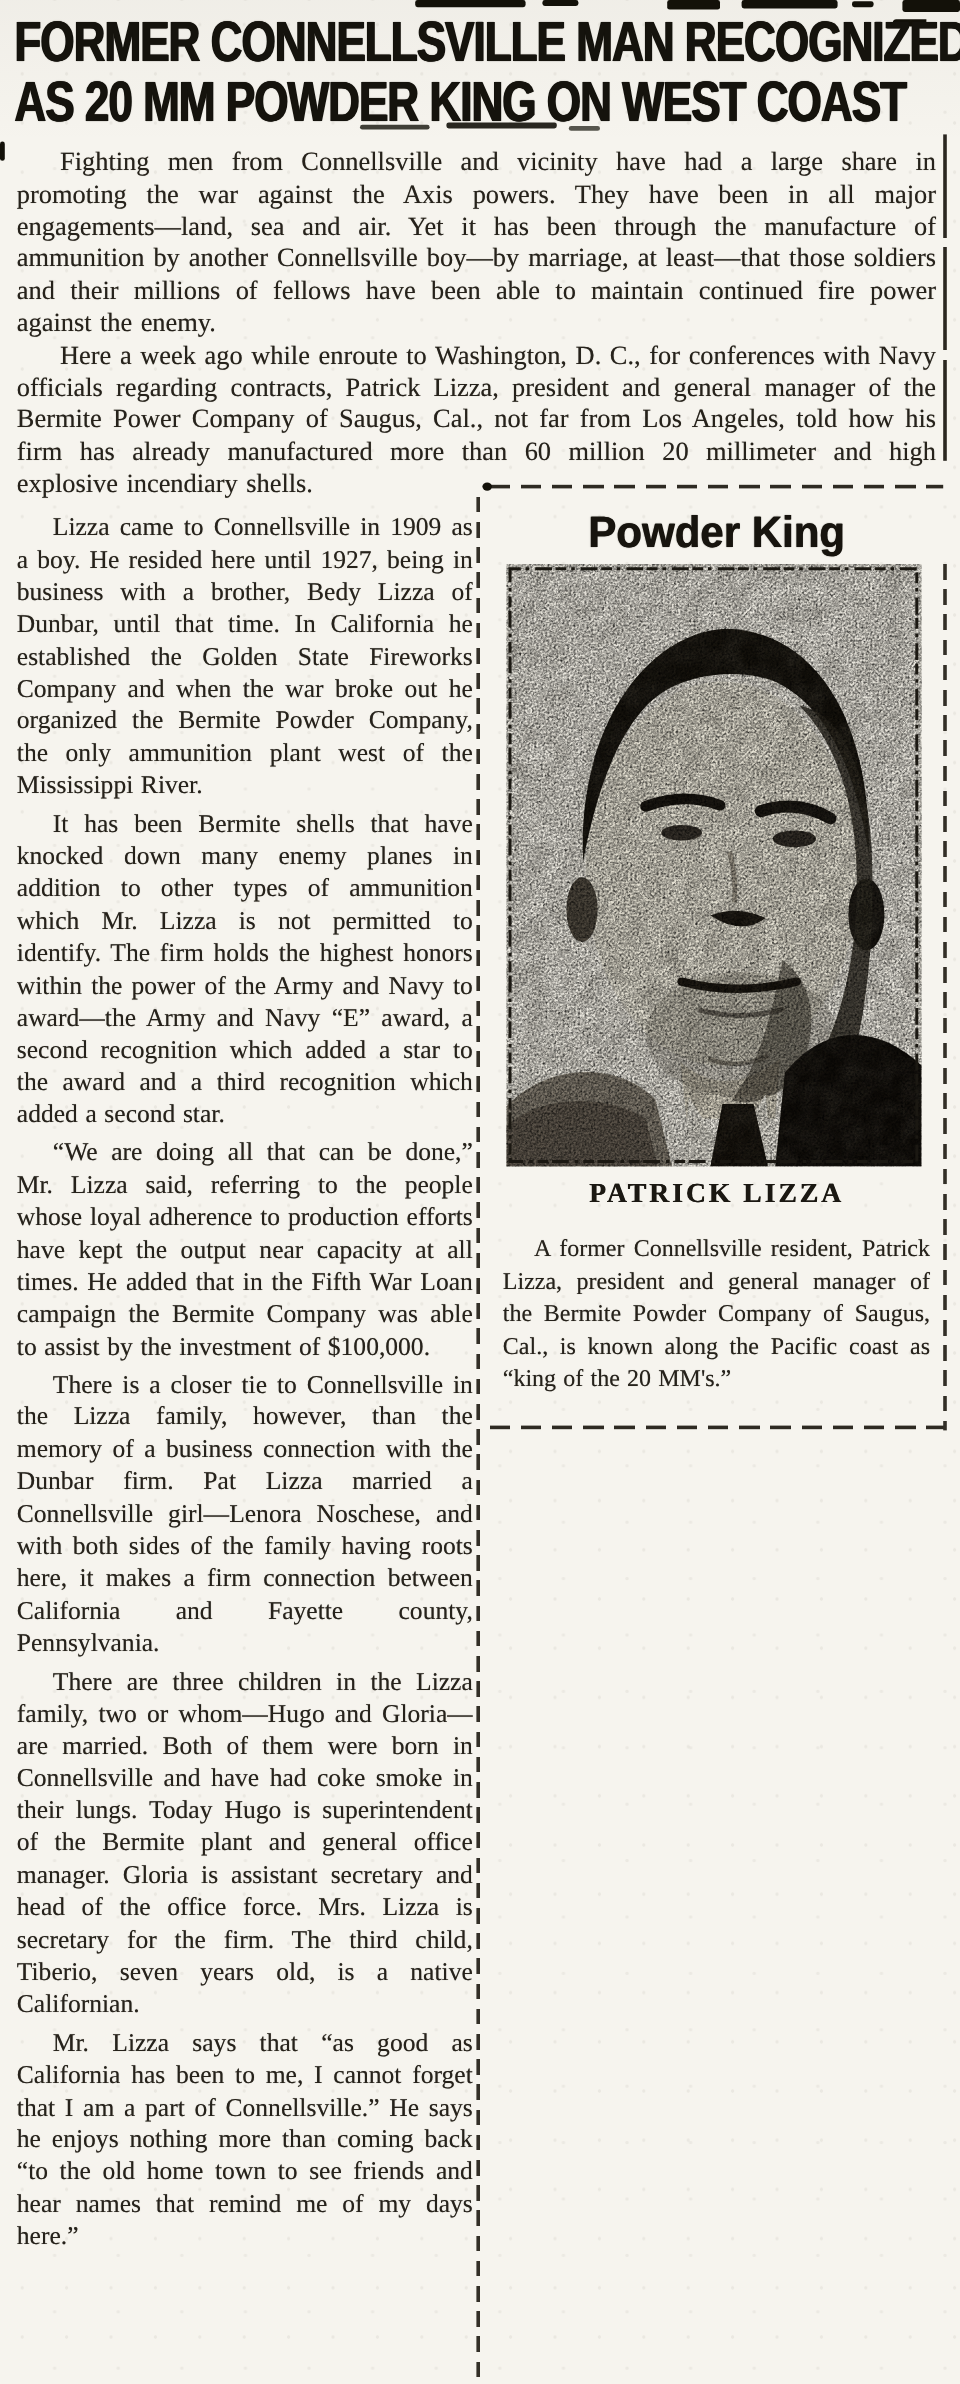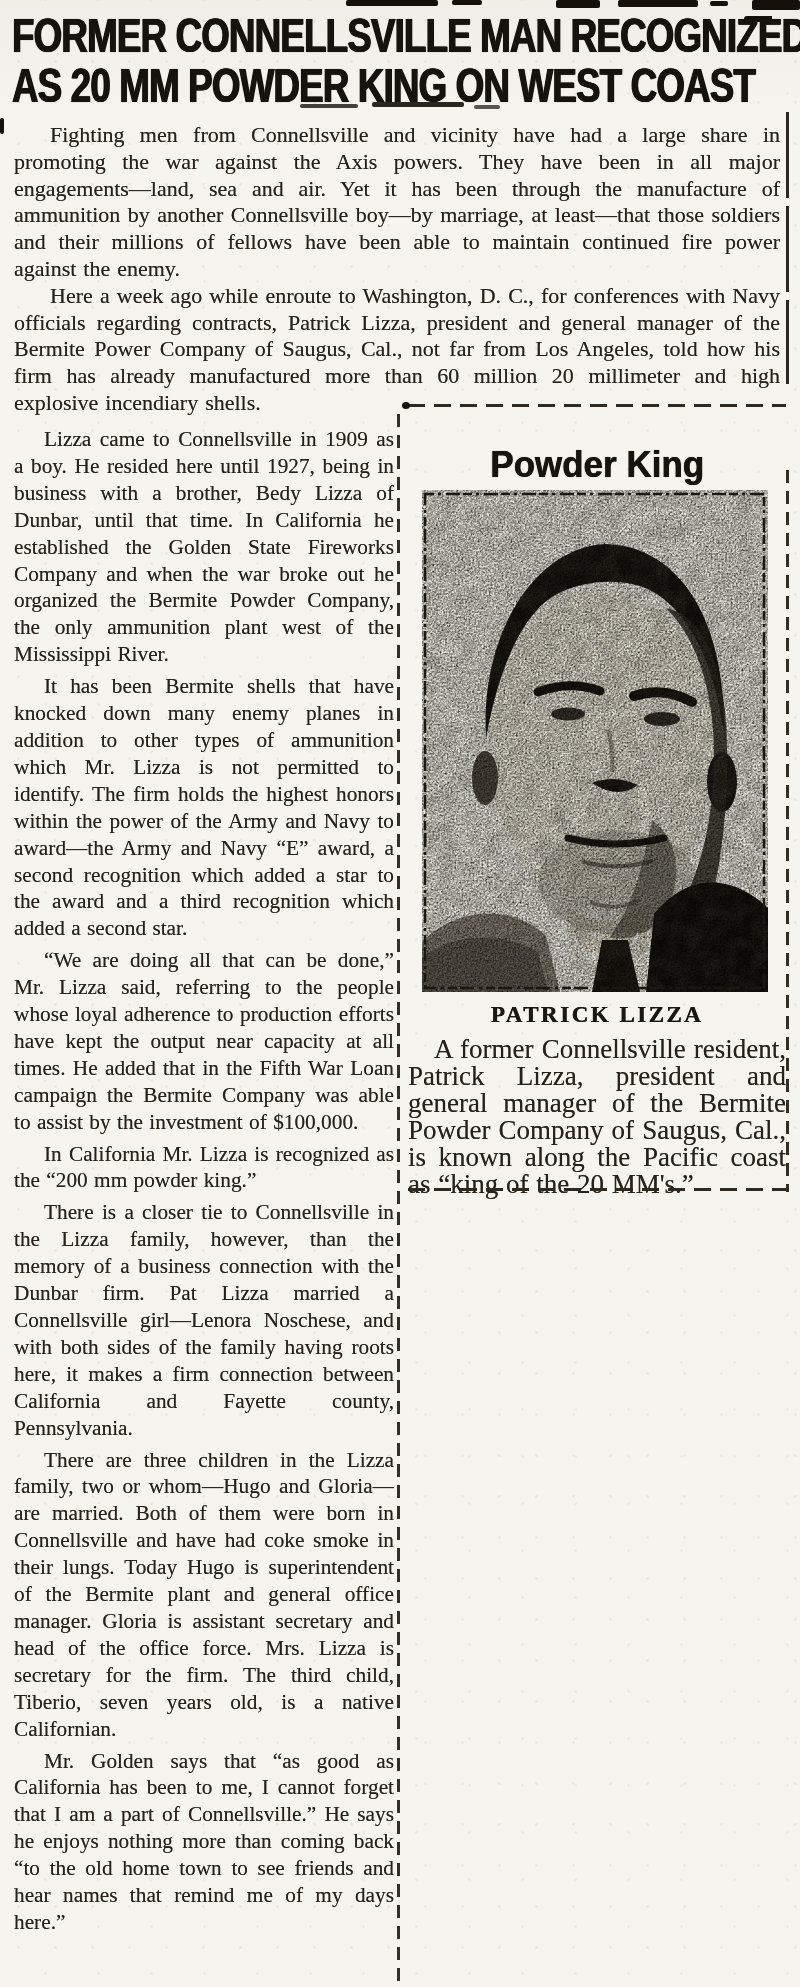--- a/index.html
+++ b/index.html
@@ -48,36 +48,36 @@
 
   
   .left-col{
     position:absolute;left:14px;top:426px;width:380px;height:1556px;overflow:hidden;
     font-size:21.3px;line-height:26.9px;text-align:justify;
     word-spacing:1px;hyphens:auto;
     text-shadow:0 0 .6px rgba(38,34,26,.55);
   }
   .left-col p{margin:0 0 5px 0;text-indent:30px;}
 
-  .right-col{position:absolute;left:408px;top:444px;width:378px;}
+  .right-col{position:absolute;left:408px;top:424px;width:378px;}
   .photo-heading{
     font-family:"Liberation Sans","DejaVu Sans",sans-serif;
     font-weight:700;font-size:35px;letter-spacing:0;
     color:#17140e;text-align:center;margin:0 0 6px 0;
     transform:scaleY(1.05);
     text-shadow:.6px 0 0 #17140e,0 0 1px rgba(23,20,14,.6);
   }
   .photo-frame{margin-left:14px;width:346px;height:502px;display:block;}
   .caption-title{
     font-weight:700;font-size:23px;letter-spacing:2.5px;text-align:center;
-    margin:10px 0 8px 0;color:#1b1812;
+    margin:10px 0 20px 0;color:#1b1812;
     text-shadow:.5px 0 0 #1b1812;
   }
   .caption-text{
-    font-size:27px;line-height:27px;text-align:justify;margin:0;
+    font-size:20px;line-height:27px;text-align:justify;margin:11px;
     text-indent:26px;word-spacing:1px;hyphens:auto;
     text-shadow:0 0 .6px rgba(38,34,26,.55);
   }
 </style>
 </head>
 <body style="--paper: #f6f4ee; --ink: #26221b;">
 
 <div class="blot" style="left:346px;top:0;width:92px;height:6px;"></div>
 <div class="blot" style="left:452px;top:0;width:30px;height:5px;"></div>
 <div class="blot" style="left:556px;top:0;width:44px;height:8px;"></div>
@@ -103,24 +103,23 @@
 
 <div class="hdash" style="left:408px;top:404px;width:378px;"></div>
 <div class="blot" style="left:402px;top:402px;width:8px;height:7px;border-radius:50%;"></div>
 
 <div class="vdash" style="left:397px;top:414px;height:1570px;"></div>
 
 <div class="left-col">
   <p>Lizza came to Connellsville in 1909 as a boy. He resided here until 1927, being in business with a brother, Bedy Lizza of Dunbar, until that time. In California he established the Golden State Fireworks Company and when the war broke out he organized the Bermite Powder Company, the only ammunition plant west of the Mississippi River.</p>
   <p>It has been Bermite shells that have knocked down many enemy planes in addition to other types of ammunition which Mr. Lizza is not permitted to identify. The firm holds the highest honors within the power of the Army and Navy to award—the Army and Navy “E” award, a second recognition which added a star to the award and a third recognition which added a second star.</p>
   <p>“We are doing all that can be done,” Mr. Lizza said, referring to the people whose loyal adherence to production efforts have kept the output near capacity at all times. He added that in the Fifth War Loan campaign the Bermite Company was able to assist by the investment of $100,000.</p>
-  <p>In California Mr. Lizza is recognized as the “200 mm powder king.”</p>
   <p>There is a closer tie to Connellsville in the Lizza family, however, than the memory of a business connection with the Dunbar firm. Pat Lizza married a Connellsville girl—Lenora Noschese, and with both sides of the family having roots here, it makes a firm connection between California and Fayette county, Pennsylvania.</p>
   <p>There are three children in the Lizza family, two or whom—Hugo and Gloria—are married. Both of them were born in Connellsville and have had coke smoke in their lungs. Today Hugo is superintendent of the Bermite plant and general office manager. Gloria is assistant secretary and head of the office force. Mrs. Lizza is secretary for the firm. The third child, Tiberio, seven years old, is a native Californian.</p>
-  <p>Mr. Golden says that “as good as California has been to me, I cannot forget that I am a part of Connellsville.” He says he enjoys nothing more than coming back “to the old home town to see friends and hear names that remind me of my days here.”</p>
+  <p>Mr. Lizza says that “as good as California has been to me, I cannot forget that I am a part of Connellsville.” He says he enjoys nothing more than coming back “to the old home town to see friends and hear names that remind me of my days here.”</p>
 </div>
 
 <div class="right-col">
   <div class="photo-heading">Powder King</div>
 
   <svg class="photo-frame" viewBox="0 0 346 502" xmlns="http://www.w3.org/2000/svg">
     <defs>
       <filter id="grain" x="-5%" y="-5%" width="110%" height="110%">
         <feTurbulence type="fractalNoise" baseFrequency="0.55" numOctaves="2" stitchTiles="stitch"></feTurbulence>
         <feColorMatrix type="matrix" values="0 0 0 0 0  0 0 0 0 0  0 0 0 0 0  0.95 0.95 0.95 0 -1.1"></feColorMatrix>

